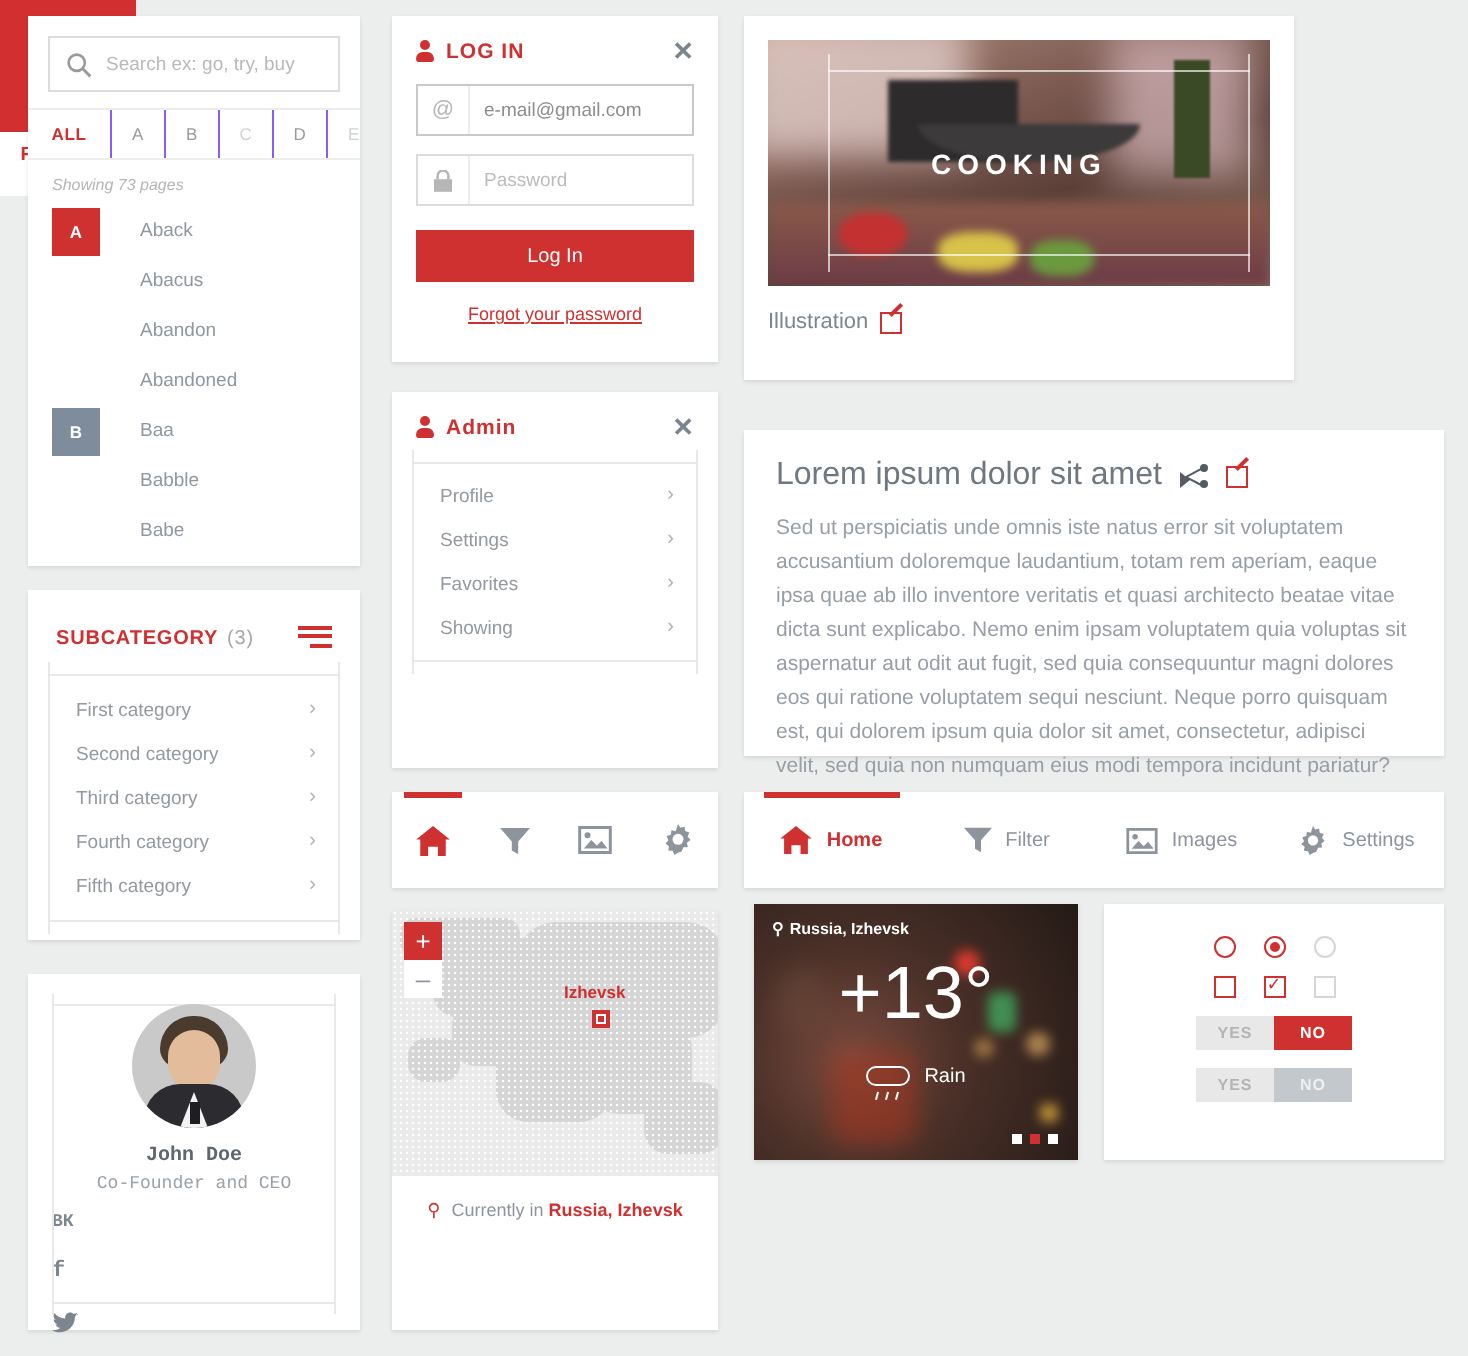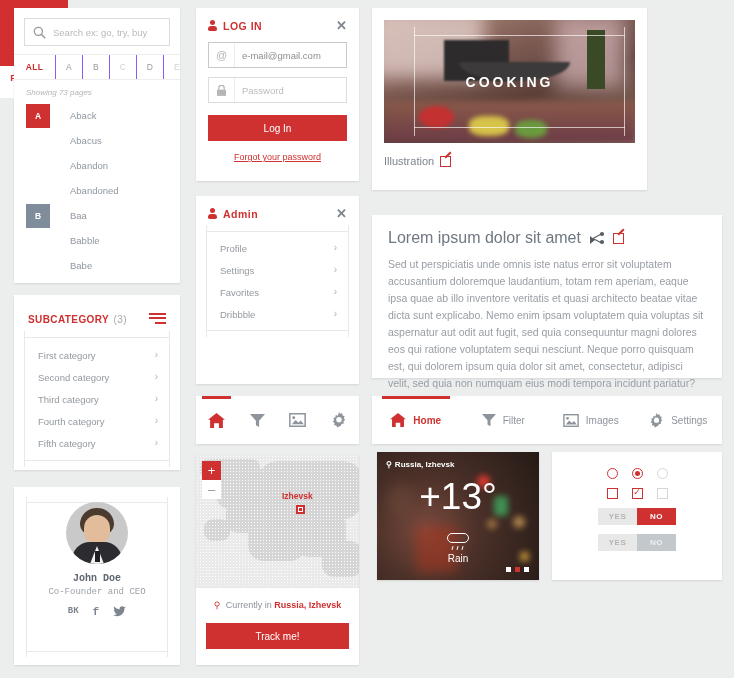--- a/index.html
+++ b/index.html
@@ -101,21 +101,21 @@
     width: 62px; height: 62px; border-radius: 50%; margin: 15px auto 0 auto;
     background: #c9c9c9; overflow: hidden; position: relative;
   }
   .avatar-big .hair { position: absolute; left: 14px; top: 6px; width: 34px; height: 26px; background: #4a3b2e; border-radius: 17px 17px 10px 10px; }
   .avatar-big .face { position: absolute; left: 18px; top: 13px; width: 26px; height: 30px; background: #e2bc9b; border-radius: 13px 13px 13px 13px; }
   .avatar-big .suit { position: absolute; left: 6px; bottom: 0; width: 50px; height: 22px; background: #2b2b30; border-radius: 18px 18px 0 0; }
   .avatar-big .shirt { position: absolute; left: 24px; bottom: 0; width: 14px; height: 18px; background: #f2f2f2; clip-path: polygon(50% 0,100% 100%,0 100%); }
   .avatar-big .tie { position: absolute; left: 29px; bottom: 2px; width: 5px; height: 11px; background: #1e1e22; }
   .pname { text-align: center; font-size: 10px; font-weight: bold; color: #5e6670; margin-top: 9px; }
   .prole { text-align: center; font-size: 9px; color: #9aa1a8; margin-top: 3px; }
-  .socials { display: flex; justify-content: center; gap: 14px; margin-top: 9px; color: #7d858e; }
+  .socials { display: flex; justify-content: center; gap: 14px; margin-top: 9px; color: #7d858e; flex-direction: column; }
   .socials span { font-size: 11px; font-weight: bold; }
 
   
   #login-card { left: 196px; top: 8px; width: 163px; height: 173px; }
   .panel-head {
     display: flex; align-items: center; justify-content: space-between;
     padding: 11px 12px 0 12px;
   }
   .panel-head-l { display: flex; align-items: center; gap: 6px; }
   .panel-title { font-size: 10.5px; font-weight: bold; color: #cf3030; letter-spacing: .5px; }
@@ -277,21 +277,21 @@
   .wbg .bokeh { position: absolute; border-radius: 50%; filter: blur(3px); }
   .wloc { position: absolute; left: 9px; top: 8px; color: #fff; font-size: 8px; font-weight: bold; z-index: 3; }
   .wloc .pin { margin-right: 3px; }
   .wtemp {
     position: absolute; left: 0; right: 0; top: 26px; text-align: center;
     color: #fff; font-size: 37px; font-weight: normal; z-index: 3; line-height: 1;
   }
   .wcond {
     position: absolute; left: 0; right: 0; top: 78px; z-index: 3;
     display: flex; align-items: center; justify-content: center; gap: 7px;
-    color: #fff; font-size: 10px; flex-direction: column;
+    color: #fff; font-size: 10px;
   }
   .cloud-ico { width: 22px; height: 16px; position: relative; }
   .cloud-ico:before {
     content:""; position:absolute; left:0; top:3px; width:22px; height:10px;
     border: 1.4px solid #fff; border-radius: 8px; box-sizing: border-box;
   }
   .cloud-ico i { position:absolute; bottom:-4px; width:1.4px; height:4px; background:#fff; transform: rotate(15deg); }
   .cloud-ico i:nth-child(1){left:5px;} .cloud-ico i:nth-child(2){left:10px;} .cloud-ico i:nth-child(3){left:15px;}
   .wdots { position: absolute; right: 10px; bottom: 8px; display: flex; gap: 4px; z-index: 3; }
   .wdots span { width: 5px; height: 5px; background: #fff; display: block; }
@@ -493,21 +493,21 @@
         </div>
         <div class="admin-item">
           <span>Settings</span>
           <span class="chev">›</span>
         </div>
         <div class="admin-item">
           <span>Favorites</span>
           <span class="chev">›</span>
         </div>
         <div class="admin-item">
-          <span>Dribbble</span>
+          <span>Showing</span>
           <span class="chev">›</span>
         </div>
       </div>
     </div>
   </div>
 
   <div class="card" id="icon-tabs-card">
     <div class="itabs">
       <div class="itab active">
         <svg width="17" height="15" viewBox="0 0 18 16">
@@ -552,21 +552,20 @@
       </div>
       <div class="map-label">Izhevsk</div>
       <div class="map-pin-sq"></div>
     </div>
     <div class="map-foot">
       <div class="map-cur">
         <span class="pin">⚲</span>
         <span>Currently in</span>
         <b>Russia, Izhevsk</b>
       </div>
-      <button class="btn-red" style="margin:13px 0 0 0;width:100%;">Track me!</button>
     </div>
   </div>
 
   <div class="card" id="illus-card">
     <div class="photo">
       <div class="blur1"></div>
         <div class="blur2"></div>
       <div class="dark"></div>
         <div class="bottle"></div>
       <div class="pan"></div>

